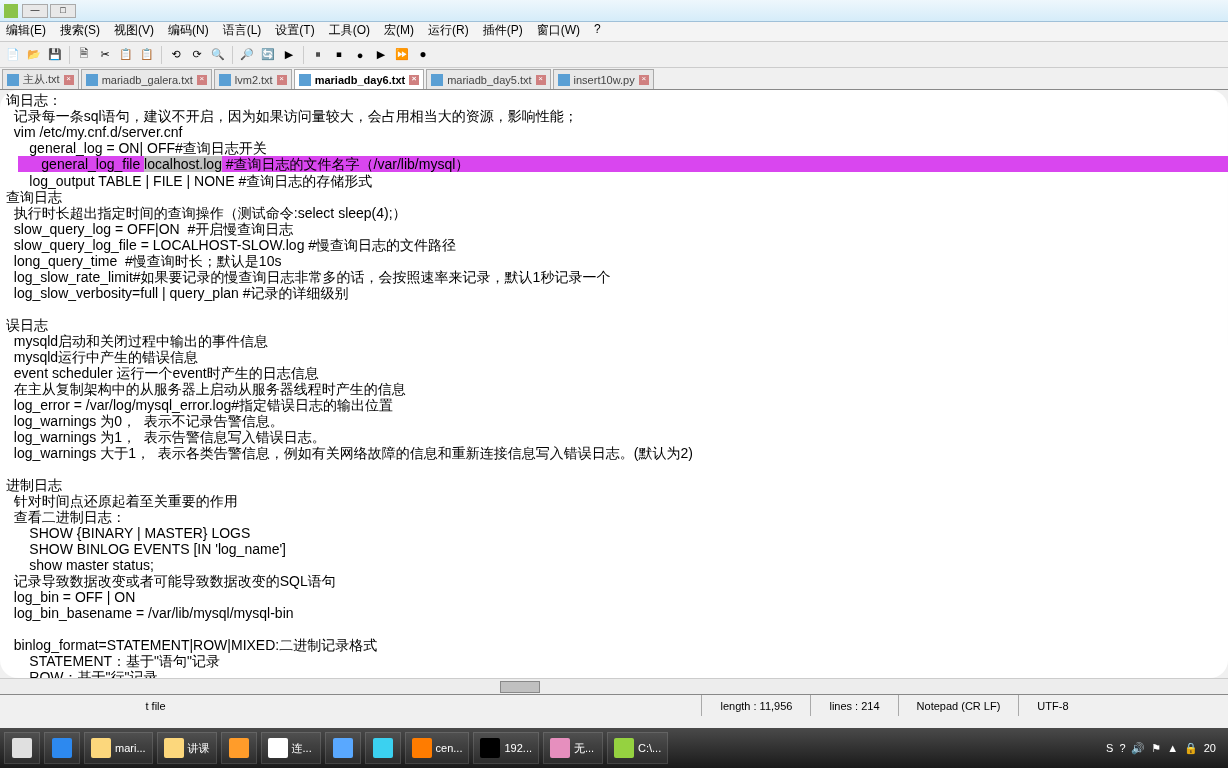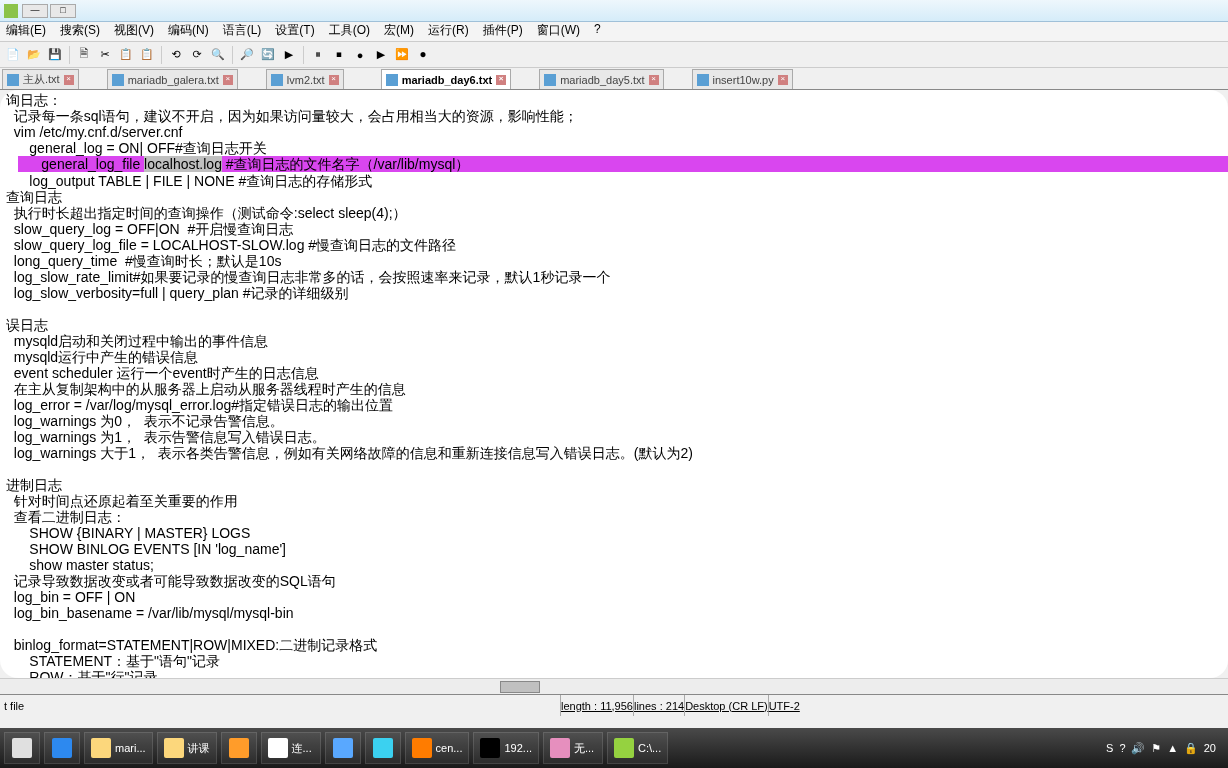--- a/index.html
+++ b/index.html
@@ -7,31 +7,31 @@
 .titlebar { height:22px; background:linear-gradient(#eef7fc,#d5ecf9); display:flex; align-items:center; padding:0 4px; border-bottom:1px solid #a0c0d8; }
 .titlebar .icon { width:14px; height:14px; background:#8bc34a; margin-right:4px; }
 .titlebar .txt { flex:1; color:#000; font-size:12px; }
 .winbtns { display:flex; gap:2px; }
 .winbtns div { width:26px; height:14px; border:1px solid #aaa; background:#e8e8e8; text-align:center; line-height:10px; font-size:9px; }
 .menubar { height:20px; background:#f4f4f4; display:flex; align-items:flex-start; padding:0 6px; gap:14px; border-bottom:1px solid #ccc; }
 .menubar span { cursor:pointer; }
 .toolbar { height:26px; background:#f0f0f0; display:flex; align-items:center; padding:0 4px; gap:3px; border-bottom:1px solid #ccc; }
 .toolbar .tb { width:18px; height:18px; border:1px solid transparent; display:inline-flex; align-items:center; justify-content:center; font-size:11px; }
 .toolbar .sep { width:1px; height:18px; background:#ccc; margin:0 2px; }
-.tabs { height:22px; background:#f0f0f0; display:flex; align-items:flex-end; padding:0 2px; border-bottom:1px solid #888;gap:26px; }
+.tabs { height:22px; background:#f0f0f0; display:flex; align-items:flex-end; padding:0 2px; border-bottom:1px solid #888; }
 .tab { height:20px; padding:0 4px; display:flex; align-items:center; gap:4px; background:#e8e8e8; border:1px solid #aaa; border-bottom:none; margin-right:2px; font-family:Consolas,monospace; font-size:11px; color:#444; cursor:pointer; }
-.tab.active { background:#fff; color:#000; font-weight:bold;margin-left:9px; }
+.tab.active { background:#fff; color:#000; font-weight:bold; }
 .tab .ticon { width:12px; height:12px; background:#5a9fd4; }
 .tab .close { width:10px; height:10px; background:#d08080; line-height:8px; text-align:center; color:#fff; font-size:8px; }
 .editor { height:588px; background:#fff; overflow:auto; padding:2px 6px; white-space:pre; font-family:Consolas,"Courier New",monospace; font-size:14px; line-height:16px; color:#000; position:relative;border-radius:18px; }
 .editor .hl-line { background:#d946ef; display:inline-block; width:100%;margin-left:12px; }
 .editor .sel { background:#c0c0c0; }
-.status { height:22px; background:#f0f0f0; border-top:1px solid #888; display:flex; align-items:center; font-size:11px; }
+.status { height:22px; background:#f0f0f0; border-top:1px solid #888; display:flex; align-items:center; font-size:11px;justify-content:center; }
 .status .l { width:560px; padding-left:4px; }
-.status .cell { border-left:1px solid #aaa; padding:0 0; height:100%; display:flex; align-items:center;text-decoration:underline; }
+.status .cell { border-left:1px solid #aaa; padding:0 18px; height:100%; display:flex; align-items:center; }
 .scrollh { height:16px; background:#ededed; border-top:1px solid #ccc; display:flex; }
 .scrollh .thumb { width:40px; height:12px; background:#c0c0c0; border:1px solid #888; margin:2px 0 0 500px; }
 .taskbar { height:40px; background:linear-gradient(#4a4a4a,#1a1a1a); display:flex; align-items:center; padding:0 4px; gap:4px; position:absolute; bottom:0; width:100%;margin-top:40px; }
 .taskbar .tbtn { height:32px; min-width:60px; padding:0 6px; background:rgba(255,255,255,0.06); border:1px solid rgba(255,255,255,0.12); display:flex; align-items:center; gap:4px; color:#fff; font-size:11px; }
 .taskbar .tbtn.icon-only { min-width:36px; justify-content:center; }
 .taskbar .ticon2 { width:20px; height:20px; border-radius:2px; }
 .tray { margin-left:auto; display:flex; align-items:center; gap:6px; color:#fff; font-size:11px; padding-right:8px; }
 </style>
 </head>
 <body>
@@ -121,22 +121,22 @@
 <div class="editor" id="editor"><div>询日志：</div><div>  记录每一条sql语句，建议不开启，因为如果访问量较大，会占用相当大的资源，影响性能；</div><div>  vim /etc/my.cnf.d/server.cnf</div><div>      general_log = ON| OFF#查询日志开关</div><div class="hl-line">      general_log_file <span class="sel">localhost.log</span> #查询日志的文件名字（/var/lib/mysql）</div><div>      log_output TABLE | FILE | NONE #查询日志的存储形式</div><div>查询日志</div><div>  执行时长超出指定时间的查询操作（测试命令:select sleep(4);）</div><div>  slow_query_log = OFF|ON  #开启慢查询日志</div><div>  slow_query_log_file = LOCALHOST-SLOW.log #慢查询日志的文件路径</div><div>  long_query_time  #慢查询时长；默认是10s</div><div>  log_slow_rate_limit#如果要记录的慢查询日志非常多的话，会按照速率来记录，默认1秒记录一个</div><div>  log_slow_verbosity=full | query_plan #记录的详细级别</div><div> </div><div>误日志</div><div>  mysqld启动和关闭过程中输出的事件信息</div><div>  mysqld运行中产生的错误信息</div><div>  event scheduler 运行一个event时产生的日志信息</div><div>  在主从复制架构中的从服务器上启动从服务器线程时产生的信息</div><div>  log_error = /var/log/mysql_error.log#指定错误日志的输出位置</div><div>  log_warnings 为0，  表示不记录告警信息。</div><div>  log_warnings 为1，  表示告警信息写入错误日志。</div><div>  log_warnings 大于1，  表示各类告警信息，例如有关网络故障的信息和重新连接信息写入错误日志。(默认为2)</div><div> </div><div>进制日志</div><div>  针对时间点还原起着至关重要的作用</div><div>  查看二进制日志：</div><div>      SHOW {BINARY | MASTER} LOGS</div><div>      SHOW BINLOG EVENTS [IN 'log_name']</div><div>      show master status;</div><div>  记录导致数据改变或者可能导致数据改变的SQL语句</div><div>  log_bin = OFF | ON</div><div>  log_bin_basename = /var/lib/mysql/mysql-bin</div><div> </div><div>  binlog_format=STATEMENT|ROW|MIXED:二进制记录格式</div><div>      STATEMENT：基于"语句"记录</div><div>      ROW：基于"行"记录</div></div>
 
 <div class="scrollh">
   <div class="thumb"></div>
 </div>
 
 <div class="status">
   <div class="l">t file</div>
   <div class="cell">length : 11,956</div>
   <div class="cell">lines : 214</div>
-  <div class="cell">Desktop (CR LF)</div>
-  <div class="cell">UTF-2</div>
+  <div class="cell">Notepad (CR LF)</div>
+  <div class="cell">UTF-8</div>
 </div>
 
 <div class="taskbar" id="taskbar">
     <div class="tbtn icon-only">
       <div class="ticon2" style="background: rgb(224, 224, 224);"></div>
     </div>
     <div class="tbtn icon-only">
       <div class="ticon2" style="background: rgb(45, 137, 239);"></div>
     </div>
     <div class="tbtn">

